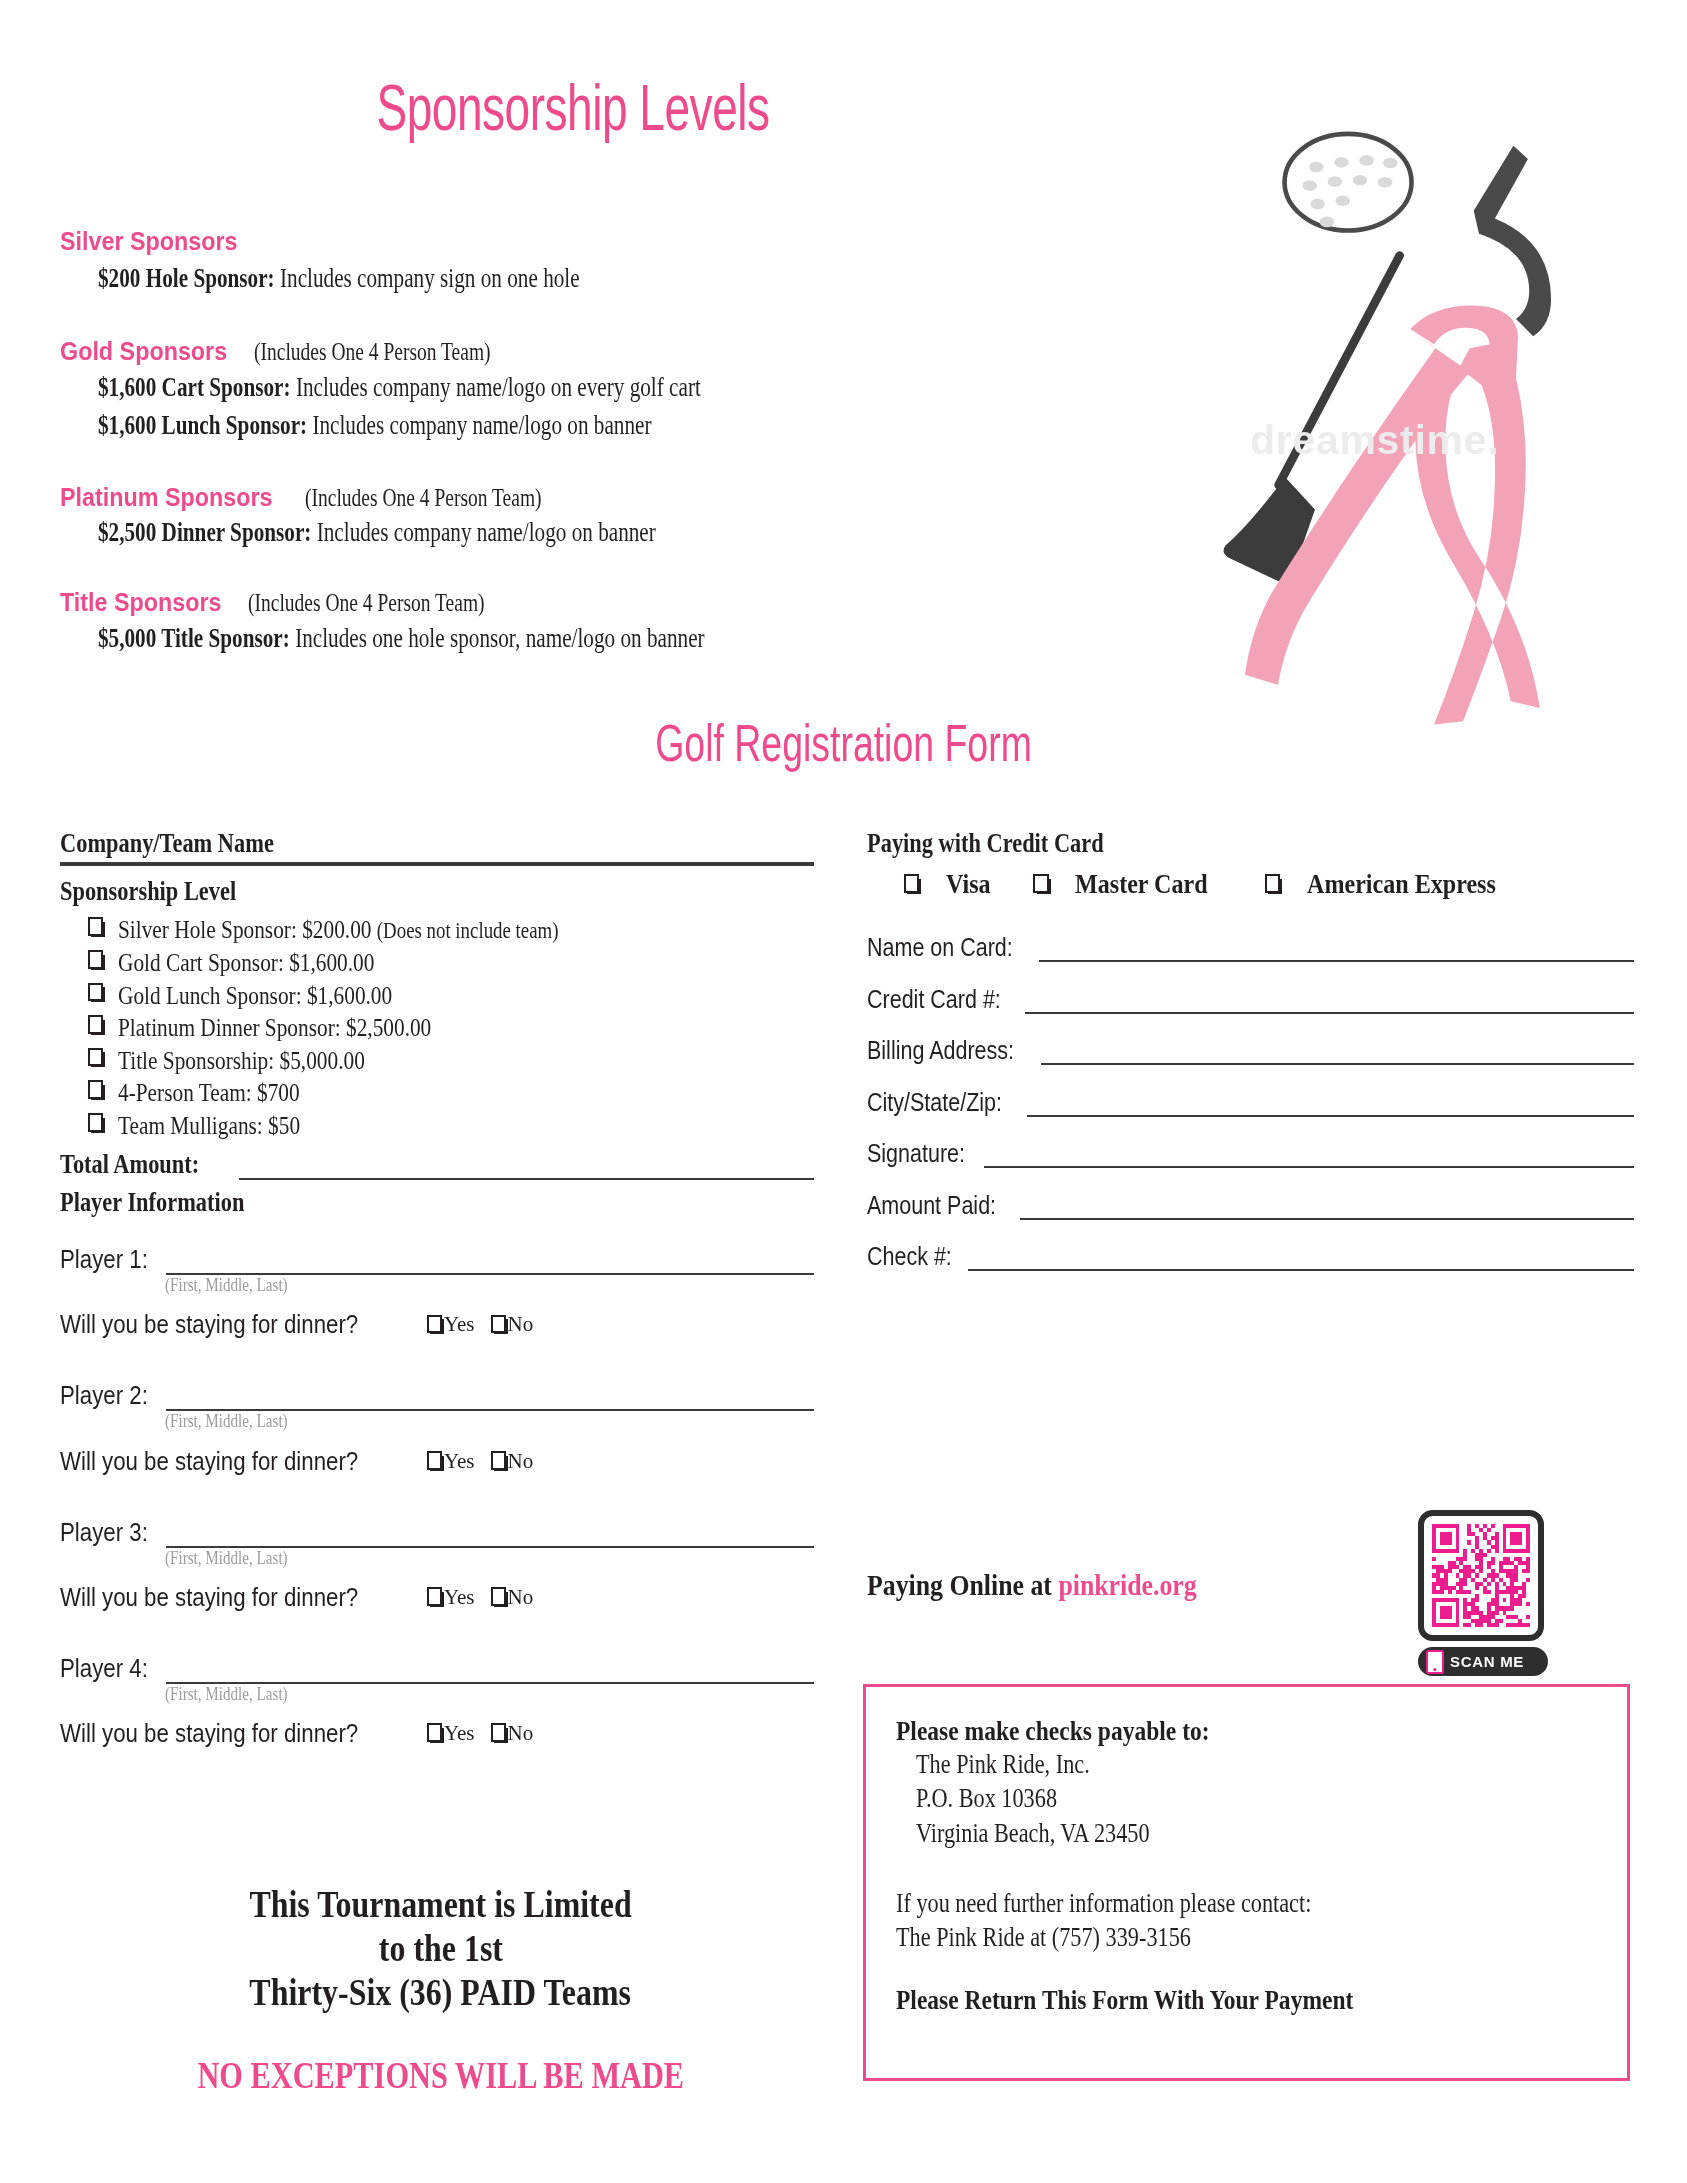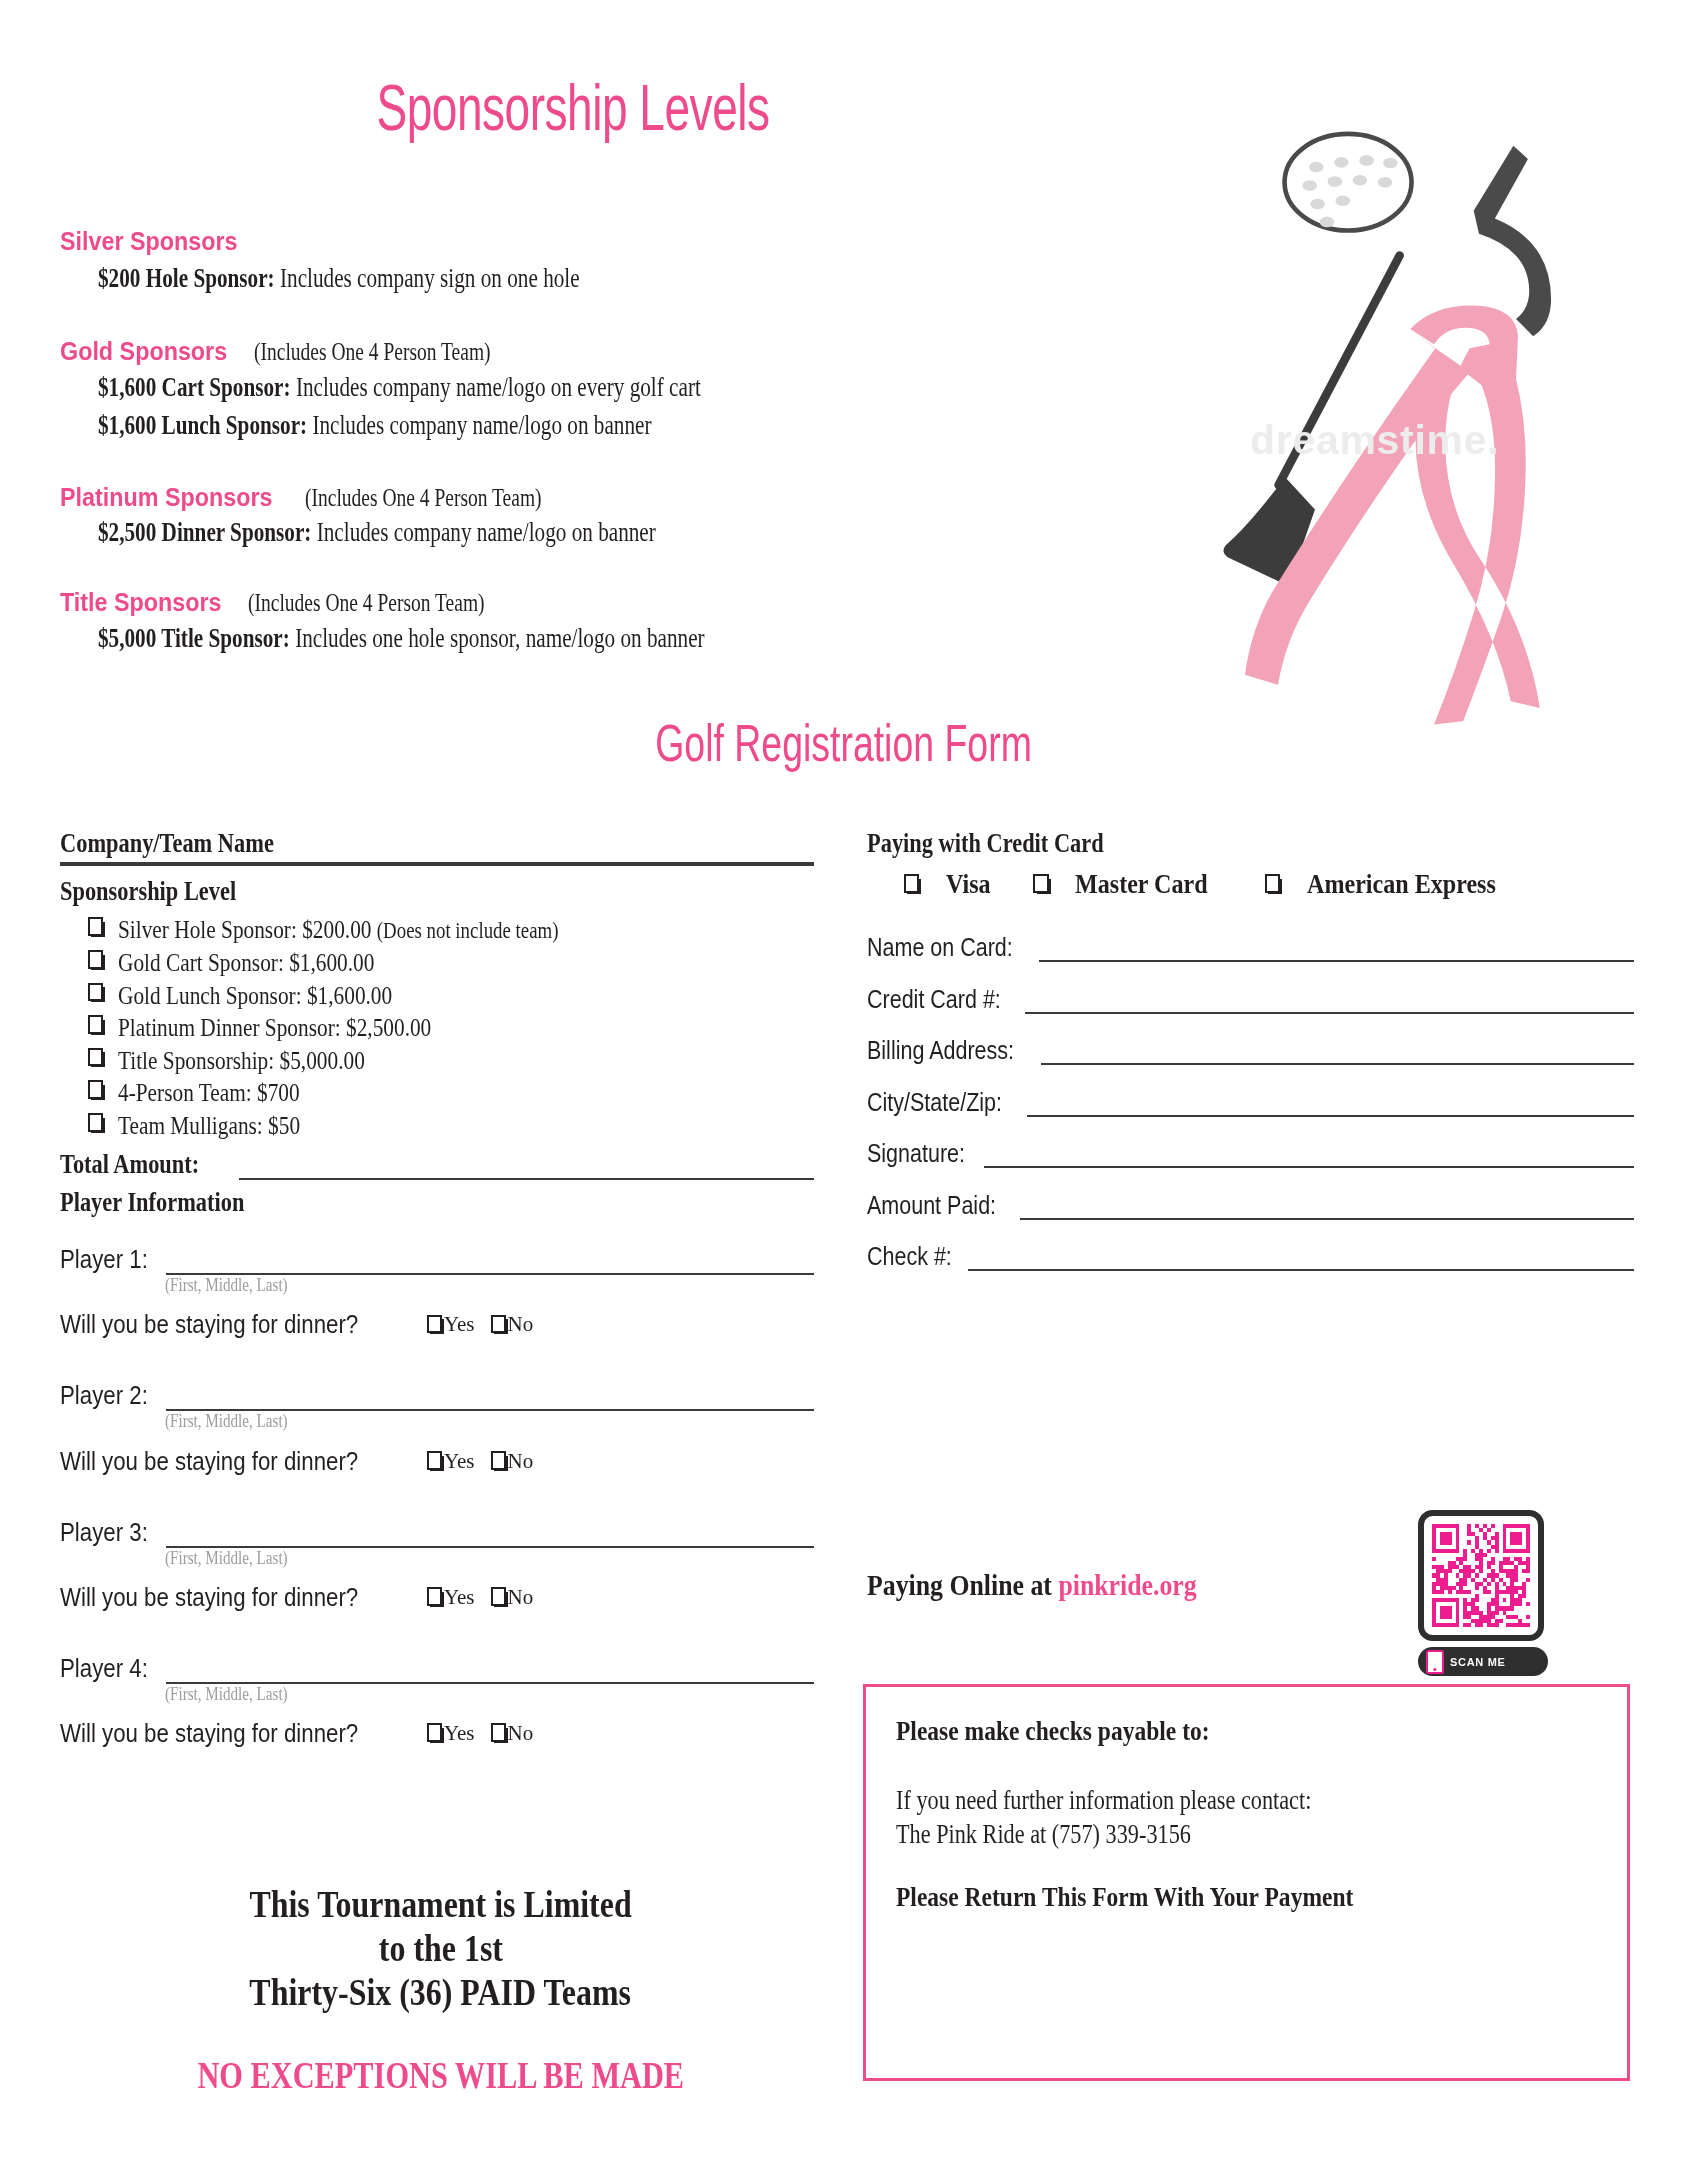--- a/index.html
+++ b/index.html
@@ -375,21 +375,21 @@
     position: absolute; left: 50%; bottom: 0.7px;
     transform: translateX(-50%);
     width: 3.3px; height: 3.3px;
     border-radius: 50%;
     background: #ee1d8f;
   }
   #scan-me .txt {
     color: #ffffff;
     font-family: "Liberation Sans", sans-serif;
     font-weight: bold;
-    font-size: 11px;
+    font-size: 15px;
     letter-spacing: 0.7px;
     margin-left: 6px;
   }
 
   
   #payable-box {
     position: absolute;
     left: 863px; top: 1684px;
     width: 767px; height: 397px;
     border: 3.3px solid #ee4b8c;
@@ -1332,20 +1332,25 @@
       </div>
   </div>
   <div id="scan-me">
     <span class="ph"></span>
     <span class="txt">SCAN ME</span>
   </div>
 </div>
 
 <div id="payable-box">
   <div class="b-head">Please make checks payable to:</div>
+  <div class="addr">
+    <span>The Pink Ride, Inc.</span><br>
+    <span>P.O. Box 10368</span><br>
+    <span>Virginia Beach, VA 23450</span>
+  </div>
   <div class="contact">
     <span><i>If you need further information please contact:</i></span>
     <span><i>The Pink Ride at (757) 339-3156</i></span>
   </div>
   <div class="return">
     <span>Please Return This Form With Your Payment</span>
   </div>
 </div>
 
 

